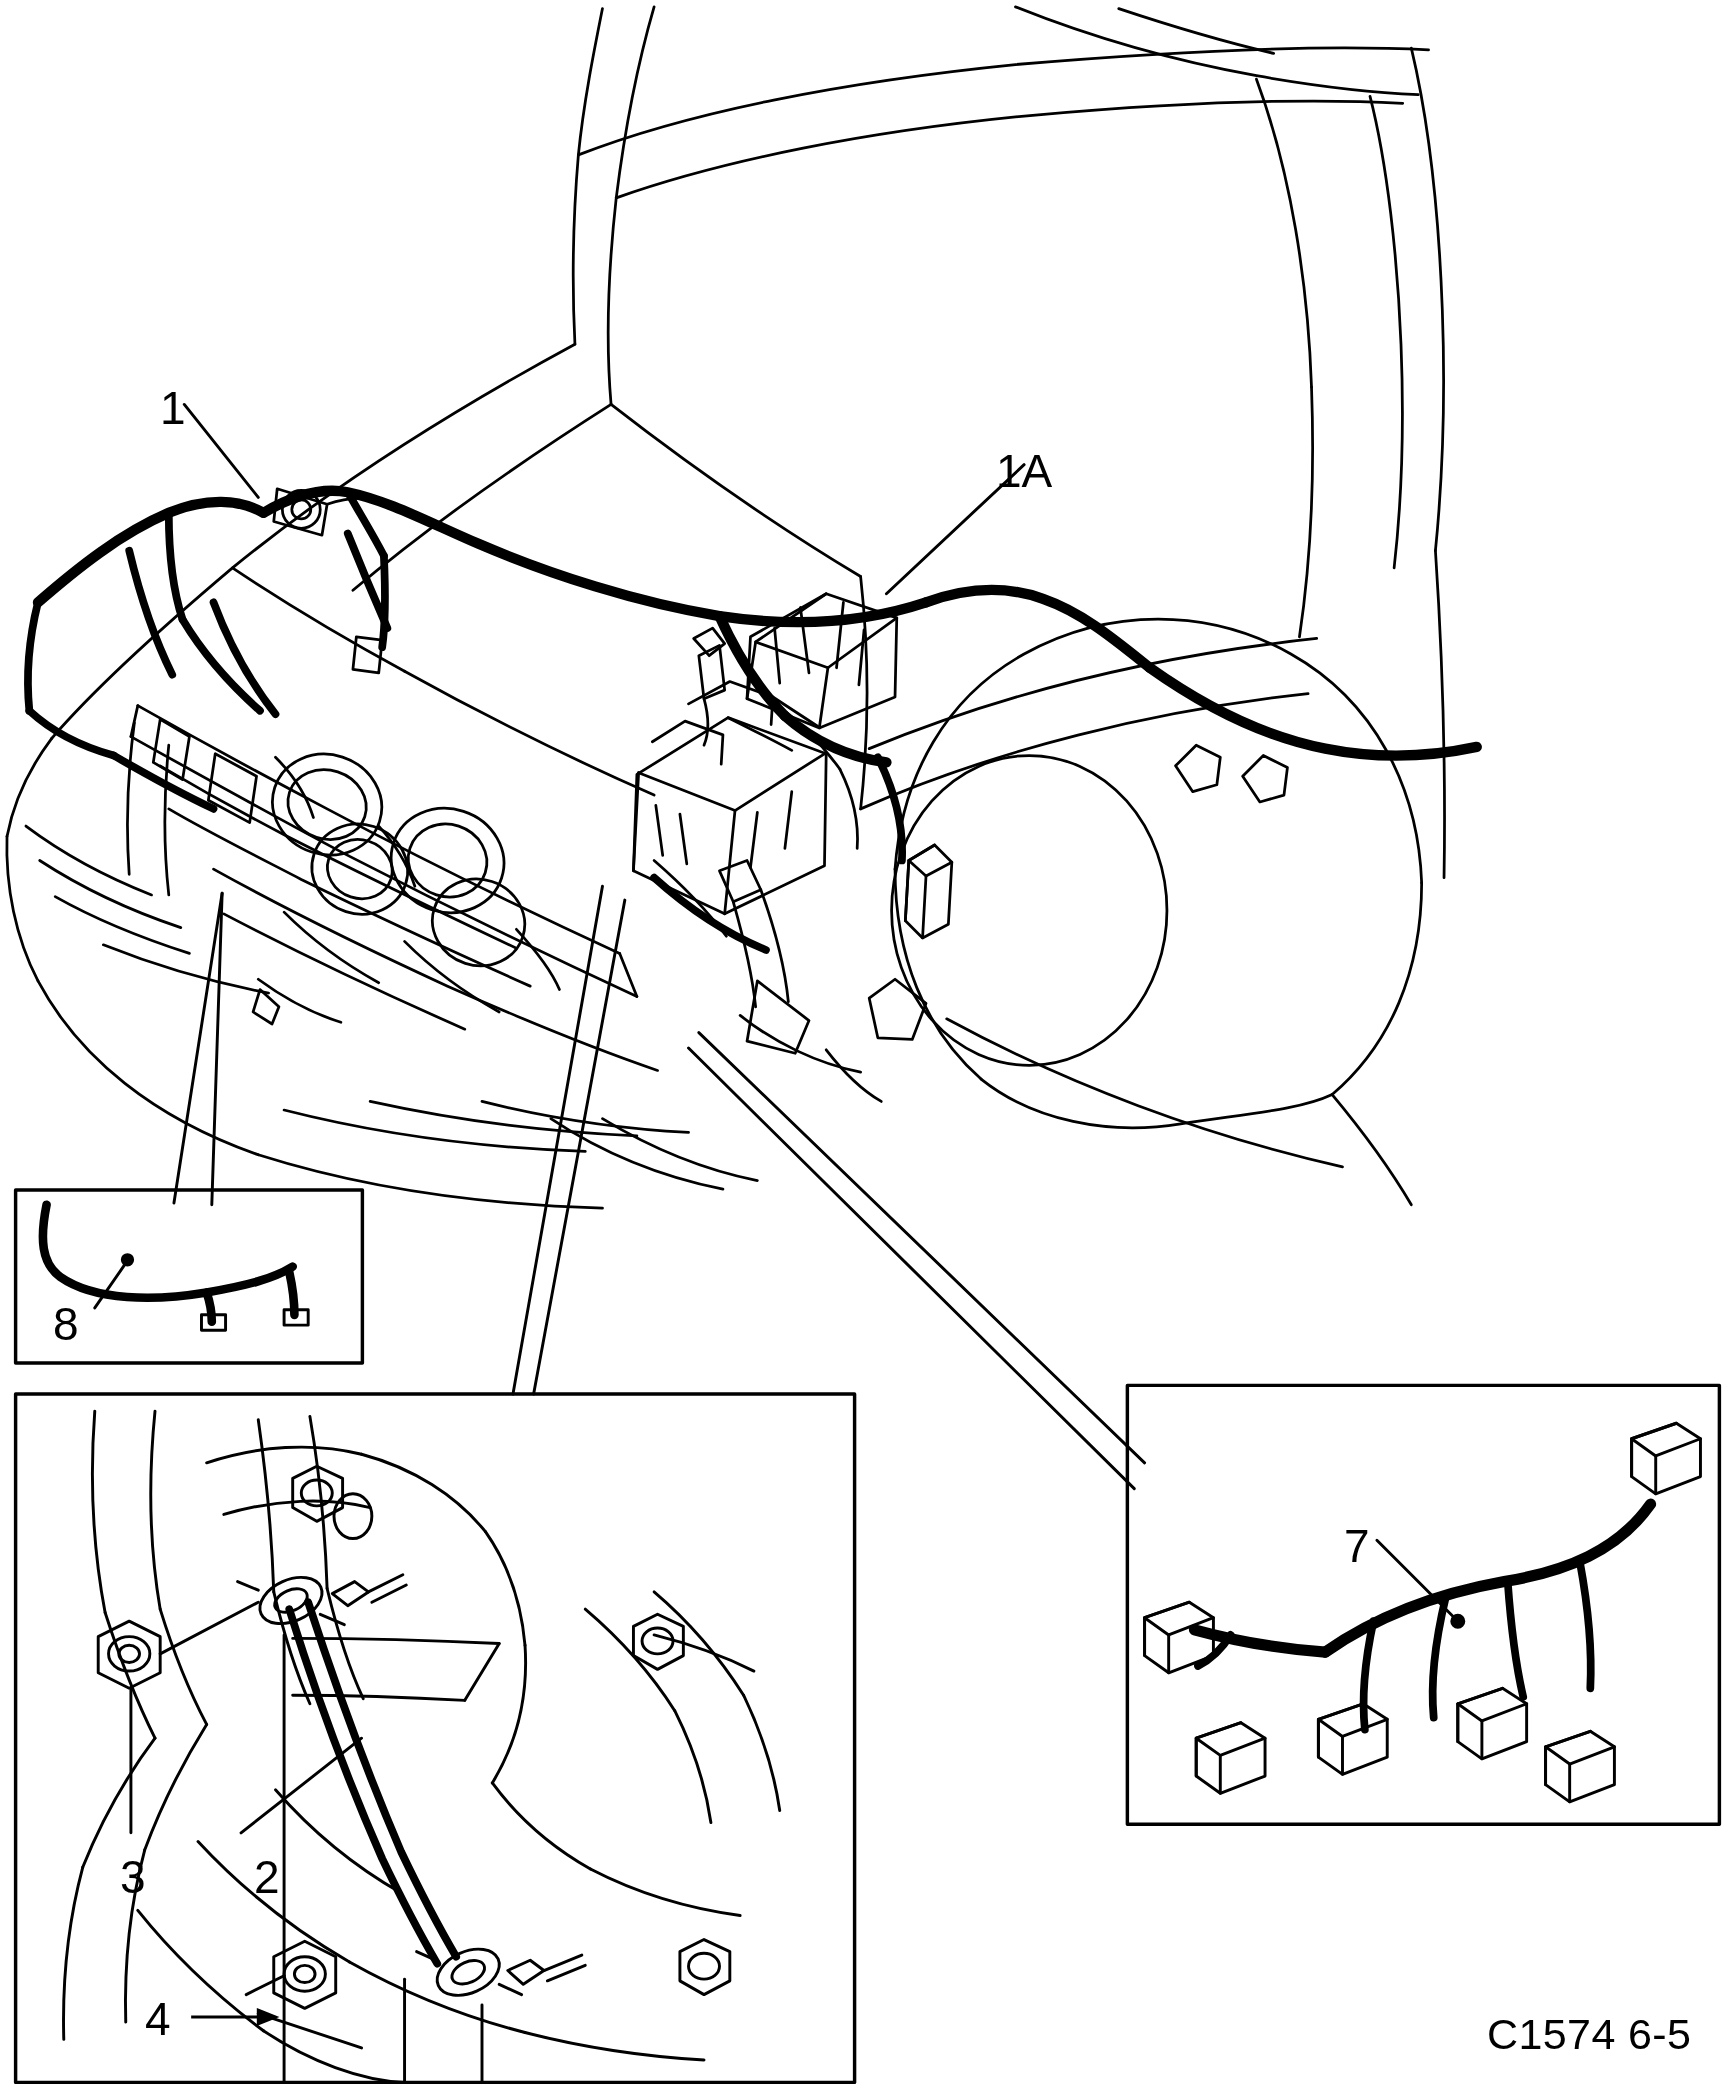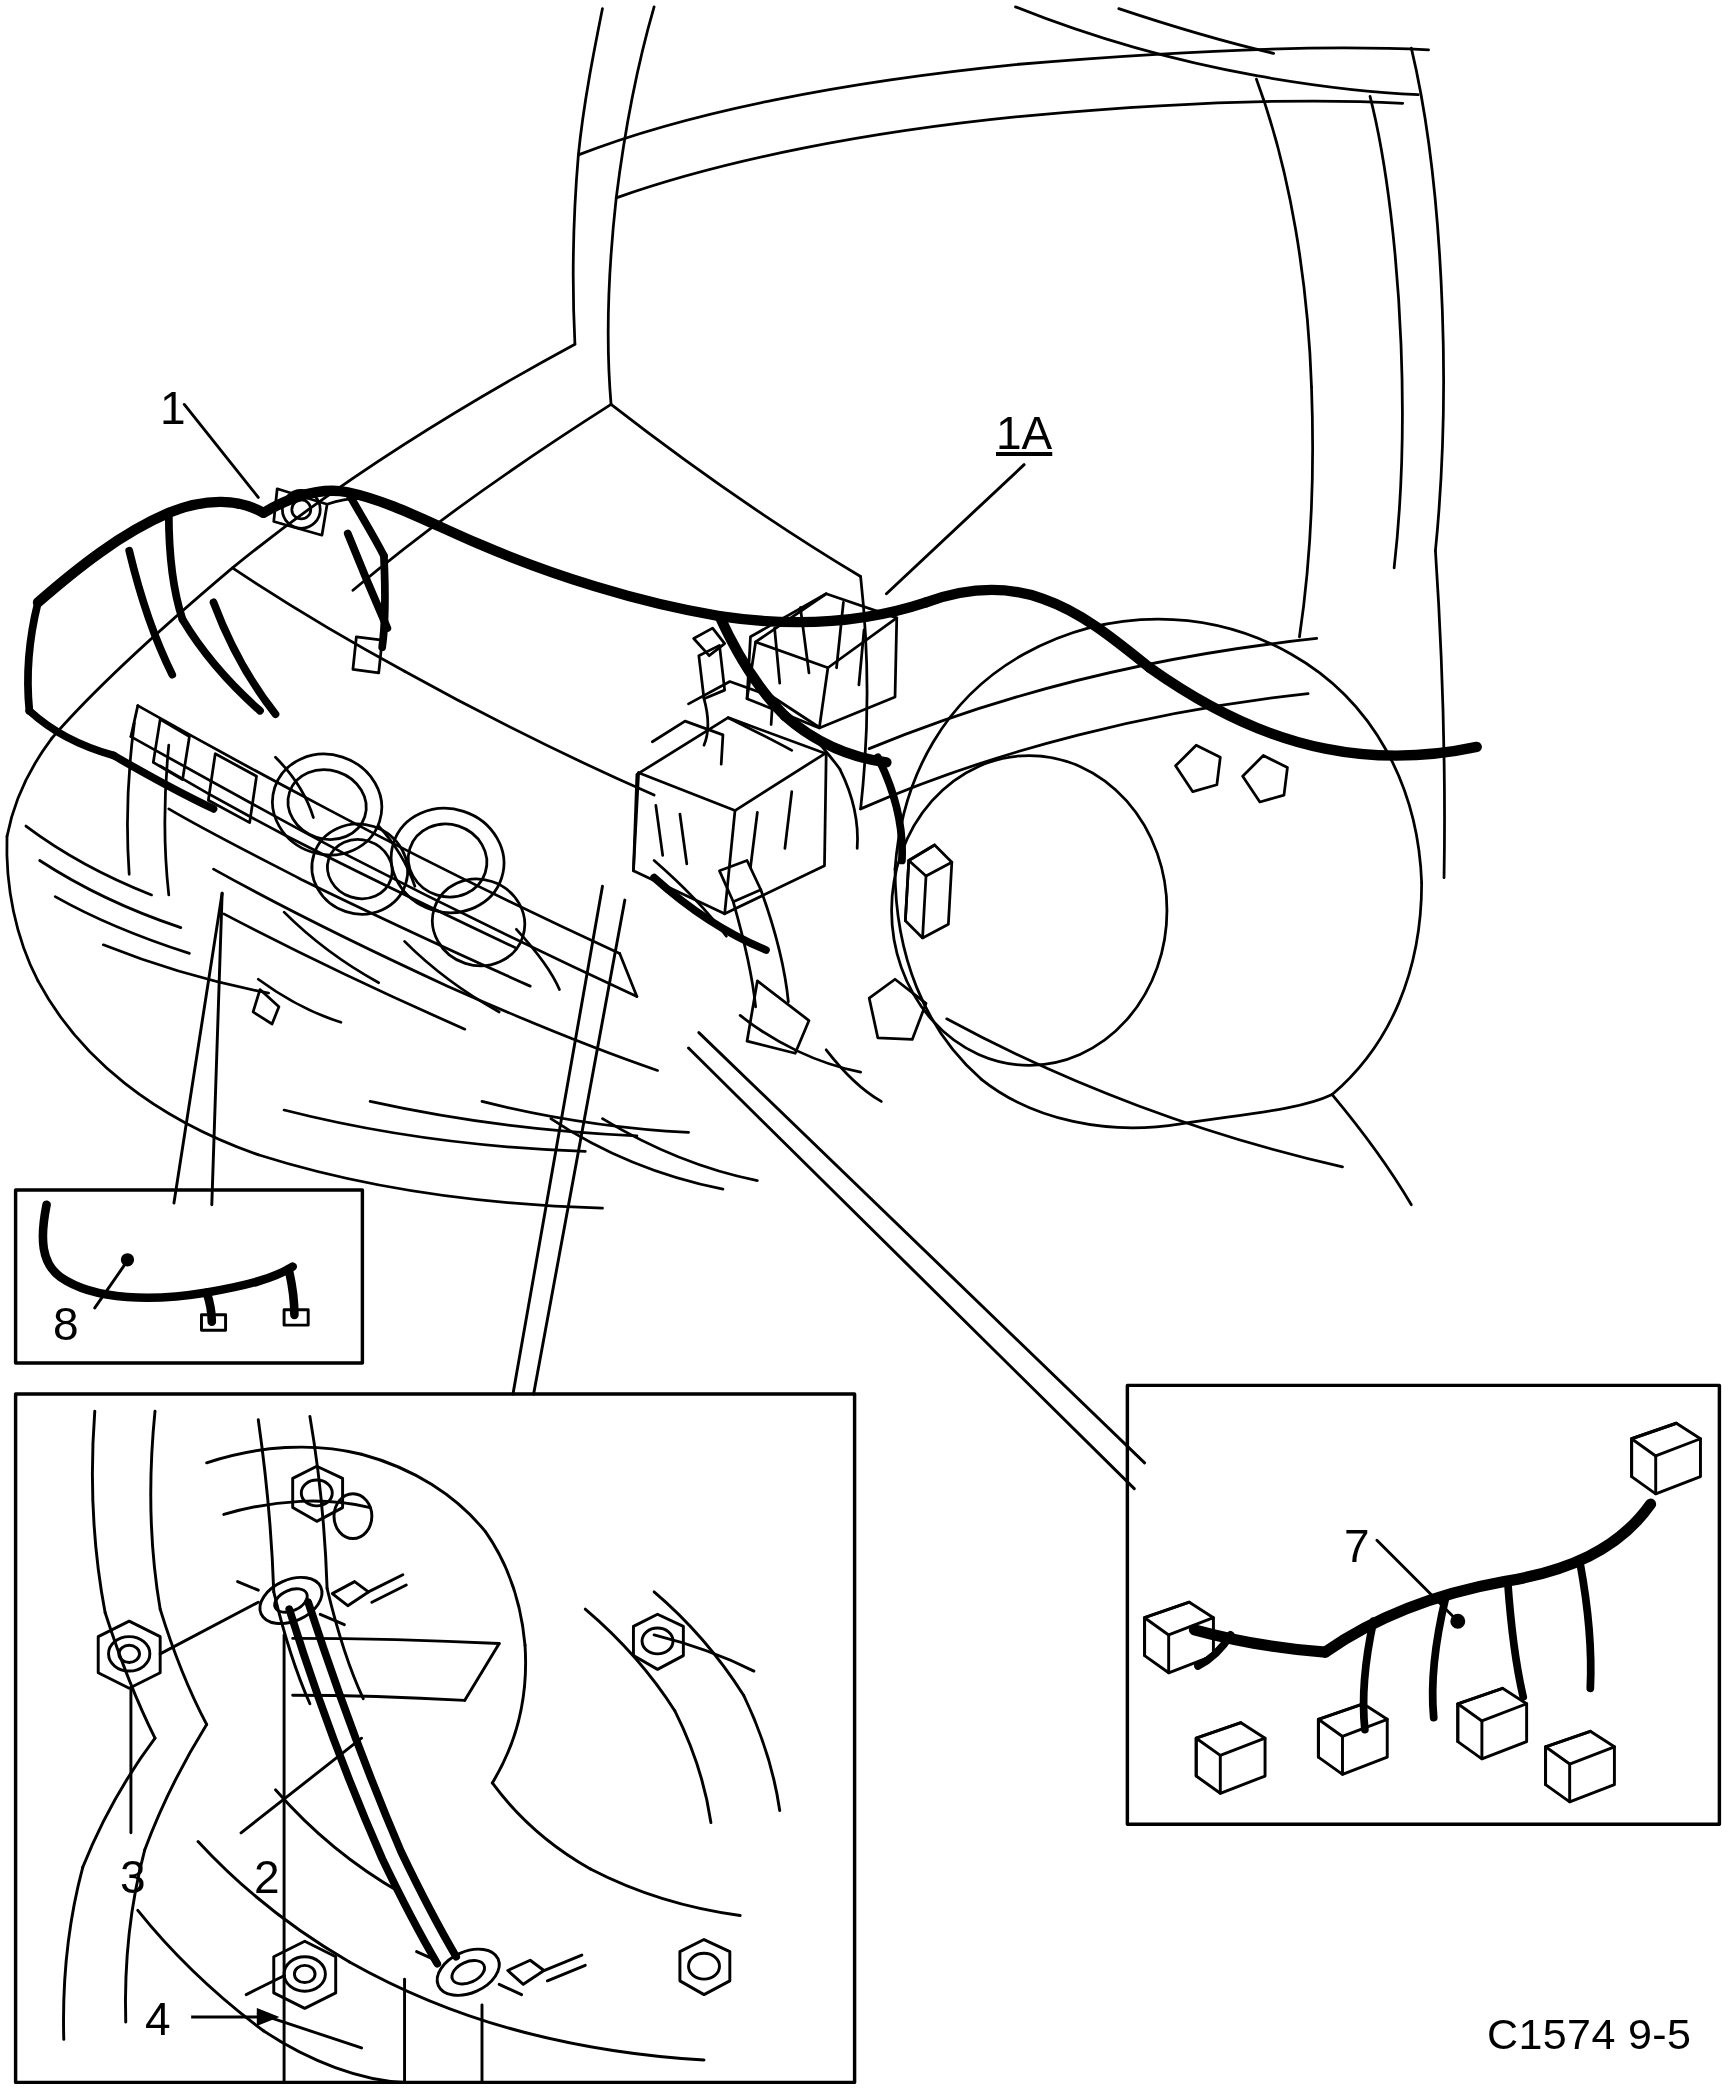--- a/index.html
+++ b/index.html
@@ -406,28 +406,28 @@
       </g>
       <g stroke-width="3.4">
         <path d="M1600,1790 L1690,1880"></path>
         <circle cx="1694" cy="1884" r="7" fill="#000000"></circle>
       </g>
 
     </g>
   </svg>
 
   <div class="lbl callout" style="left:160px; top:385px;">1</div>
-  <div class="lbl callout" style="left:996px; top:410px;text-decoration:underline;">1A</div>
+  <div class="lbl callout" style="left:996px; top:448px;">1A</div>
   <div class="lbl callout" style="left:53px; top:1301px;">8</div>
   <div class="lbl callout" style="left:120px; top:1854px;">3</div>
   <div class="lbl callout" style="left:254px; top:1854px;">2</div>
   <div class="lbl callout" style="left:145px; top:1996px;">4</div>
   <div class="lbl callout" style="left:1344px; top:1523px;">7</div>
 
-  <div class="lbl figcode" style="left:1487px; top:2013px;">C1574 9-5</div>
+  <div class="lbl figcode" style="left:1487px; top:2013px;">C1574 6-5</div>
 
   <svg style="position:absolute; left:0; top:0; width:1735px; height:2091px; pointer-events:none;" xmlns="http://www.w3.org/2000/svg" viewBox="0 0 2016 2430" width="1735" height="2091">
     <g fill="none" stroke="#000000" stroke-width="3.4">
       <path d="M222,2344 L316,2344"></path>
       <path d="M300,2336 L320,2344 L300,2352 Z" fill="#000000"></path>
     </g>
   </svg>
 
 </div>
 

